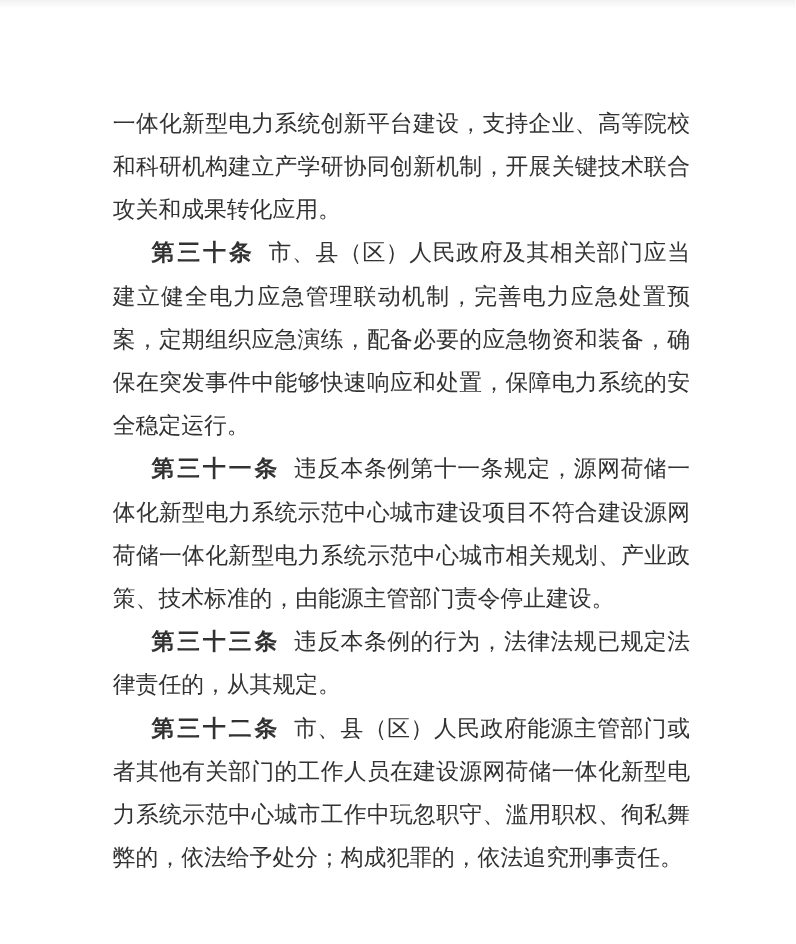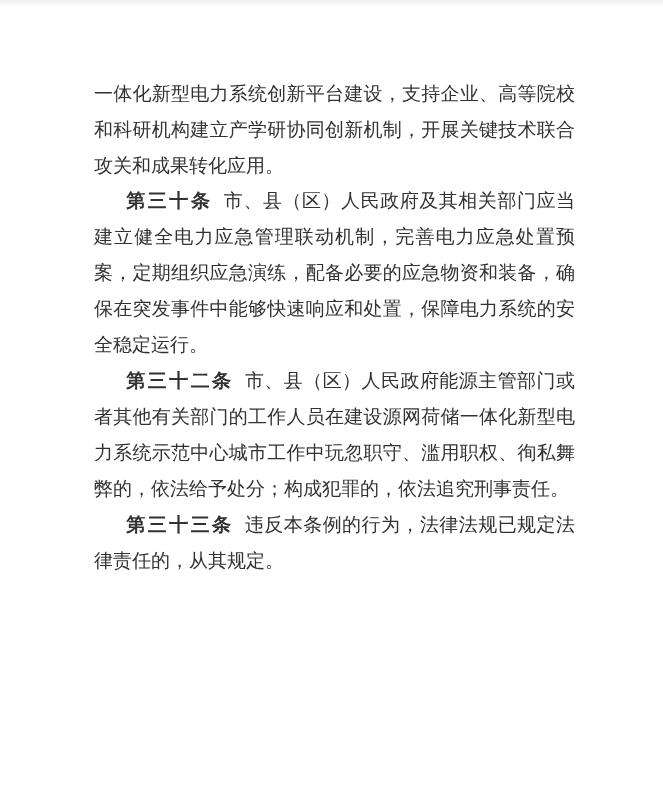--- a/index.html
+++ b/index.html
@@ -19,54 +19,54 @@
     position: absolute;
     top: 0;
     left: 0;
     right: 0;
     height: 7px;
     background: linear-gradient(to bottom, #f1f1f2, #ffffff);
   }
   .doc {
     position: absolute;
     left: 94px;
-    top: 76px;
+    top: 86px;
     width: 481px;
     color: #323232;
     font-size: 19px;
     line-height: 36px;
     text-align: justify;
     text-justify: inter-ideograph;
   }
   .para {
     margin: 0;
     padding: 0;
   }
   .para.indent {
     text-indent: 1.7em;
-    font-family: Liberation Mono, monospace;
   }
   .term {
     font-weight: 700;
     letter-spacing: 2px;
     margin-right: 0.6em;
   }
 </style>
 </head>
 <body>
 
 <div class="page">
   <div class="top-shade"></div>
 
   <div class="doc">
 
     <p class="para"><span class="txt">一体化新型电力系统创新平台建设，支持企业、高等院校和科研机构建立产学研协同创新机制，开展关键技术联合攻关和成果转化应用。</span></p>
 
     <p class="para indent"><span class="term">第三十条</span><span class="txt">市、县（区）人民政府及其相关部门应当建立健全电力应急管理联动机制，完善电力应急处置预案，定期组织应急演练，配备必要的应急物资和装备，确保在突发事件中能够快速响应和处置，保障电力系统的安全稳定运行。</span></p>
 
+    <p class="para indent"><span class="term">第三十一条</span><span class="txt">违反本条例第十一条规定，源网荷储一体化新型电力系统示范中心城市建设项目不符合建设源网荷储一体化新型电力系统示范中心城市相关规划、产业政策、技术标准的，由能源主管部门责令停止建设。</span></p>
+
+    <p class="para indent"><span class="term">第三十三条</span><span class="txt">违反本条例的行为，法律法规已规定法律责任的，从其规定。</span></p>
 
     <p class="para indent"><span class="term">第三十二条</span><span class="txt">市、县（区）人民政府能源主管部门或者其他有关部门的工作人员在建设源网荷储一体化新型电力系统示范中心城市工作中玩忽职守、滥用职权、徇私舞弊的，依法给予处分；构成犯罪的，依法追究刑事责任。</span></p>
-
-    <p class="para indent"><span class="term">第三十三条</span><span class="txt">违反本条例的行为，法律法规已规定法律责任的，从其规定。</span></p>
 
 
   </div>
 </div>
 
 </body></html>

